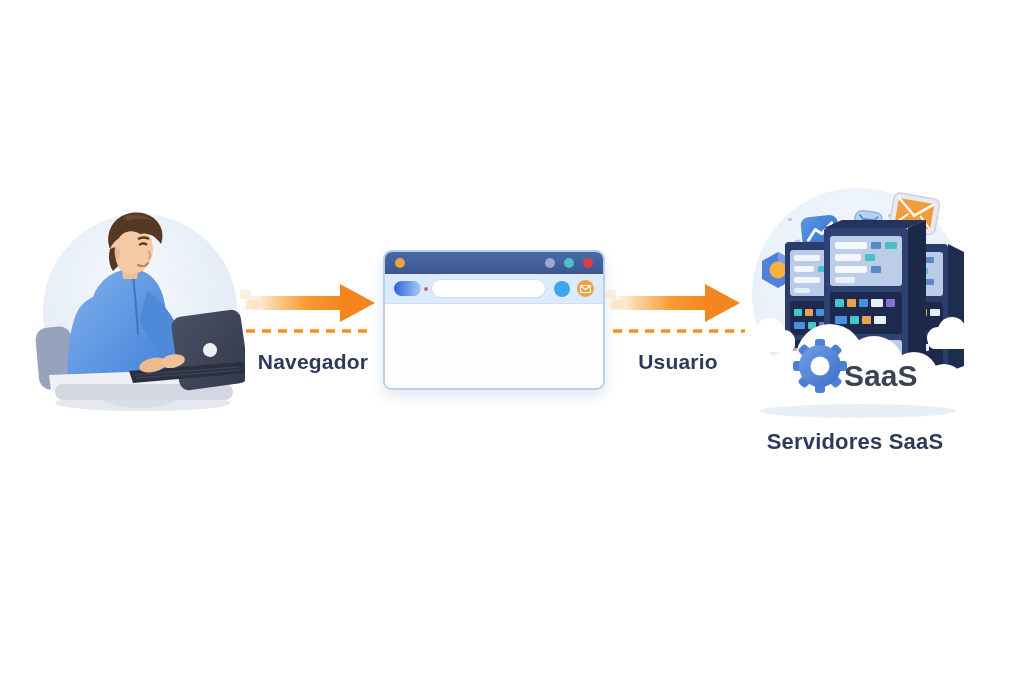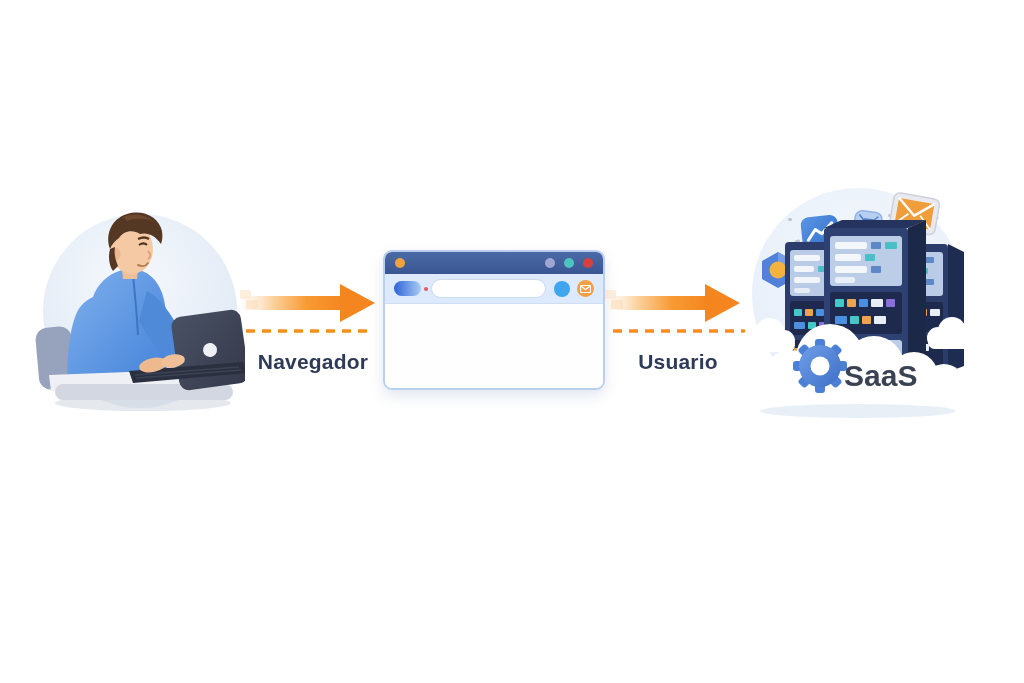--- a/index.html
+++ b/index.html
@@ -342,14 +342,15 @@
         <rect x="-5" y="-27" width="10" height="12" rx="3" transform="rotate(225)"></rect>
         <rect x="-5" y="-27" width="10" height="12" rx="3" transform="rotate(270)"></rect>
         <rect x="-5" y="-27" width="10" height="12" rx="3" transform="rotate(315)"></rect>
       </g>
       <circle r="21" fill="url(#gearGrad)"></circle>
       <circle r="9.5" fill="#ffffff"></circle>
     </g>
     <text x="106" y="216" font-family="Liberation Sans, sans-serif" font-size="30" font-weight="bold" fill="#3b4254">SaaS</text>
   </svg>
 
+  <div class="node-label" style="left:755px;top:429px;width:200px;">Servidores SaaS</div>
 
 </div>
 
 </body></html>

